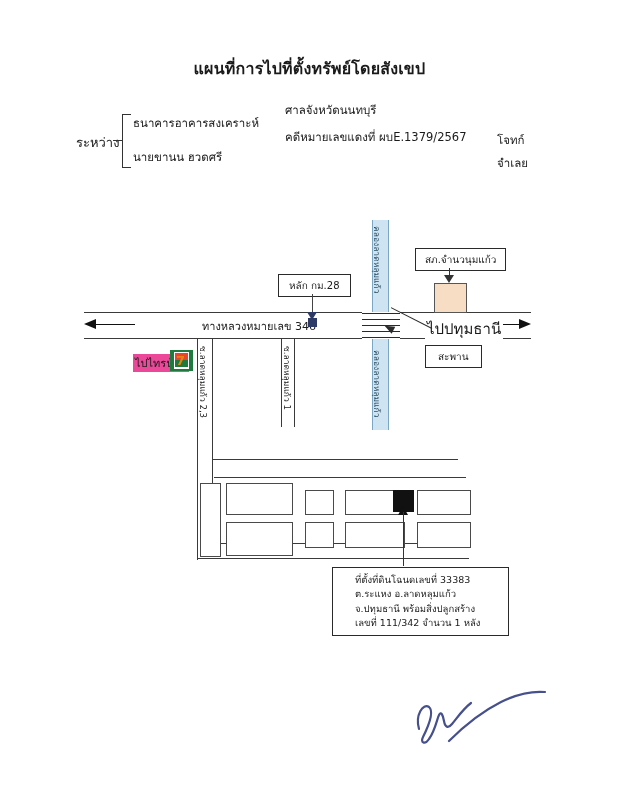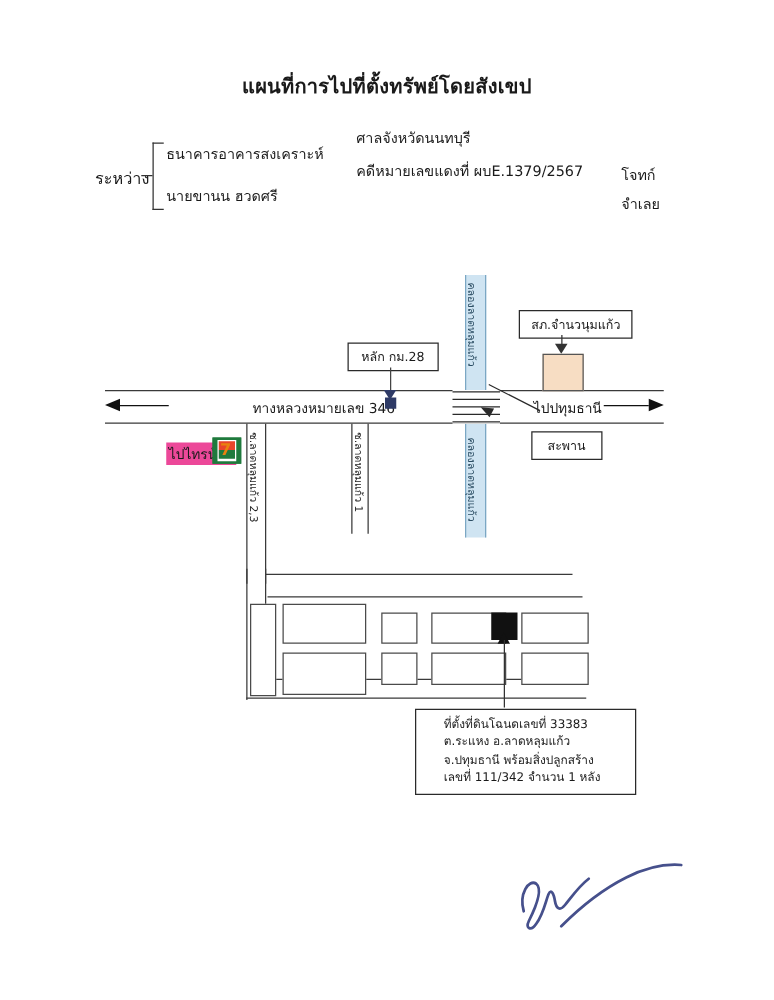--- a/index.html
+++ b/index.html
@@ -170,21 +170,21 @@
     left: 200px;
     top: 117px;
     font-size: 11px;
     background: #fff;
     padding: 0 2px;
   }
   .label-to-pathum {
     position: absolute;
     left: 425px;
     top: 117px;
-    font-size: 11px;
+    font-size: 15px;
     background: #fff;
     padding: 0 2px;
   }
 
   
   .canal {
     position: absolute;
     left: 372px;
     top: 20px;
     width: 15px;

